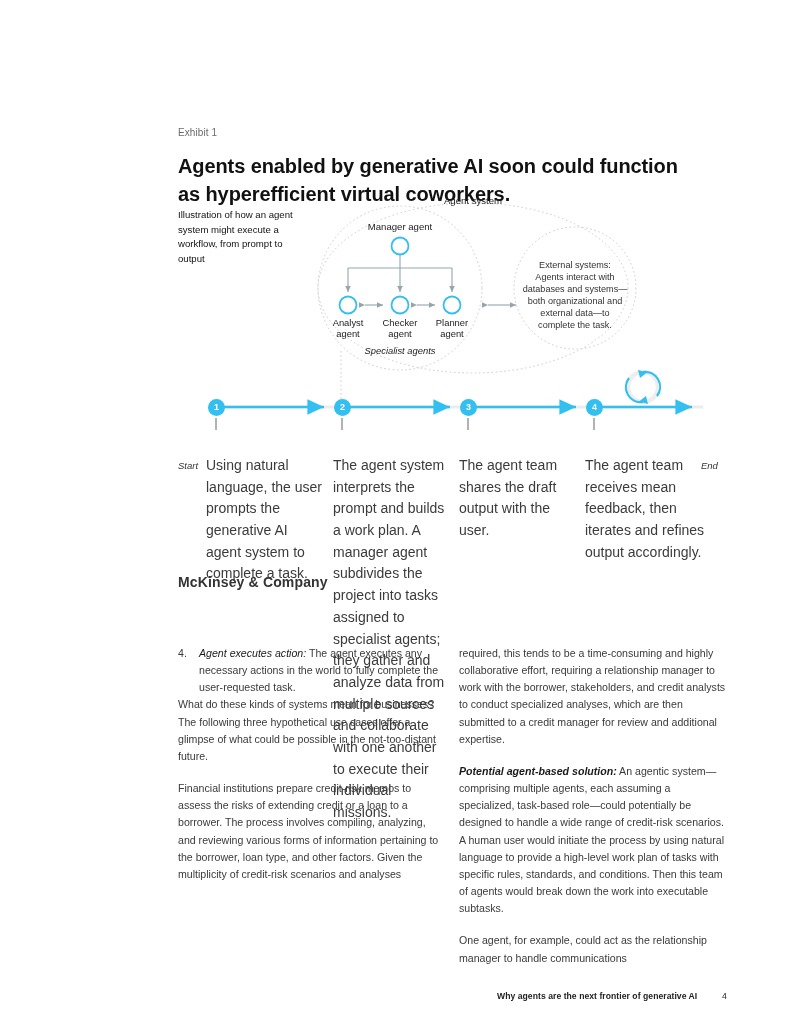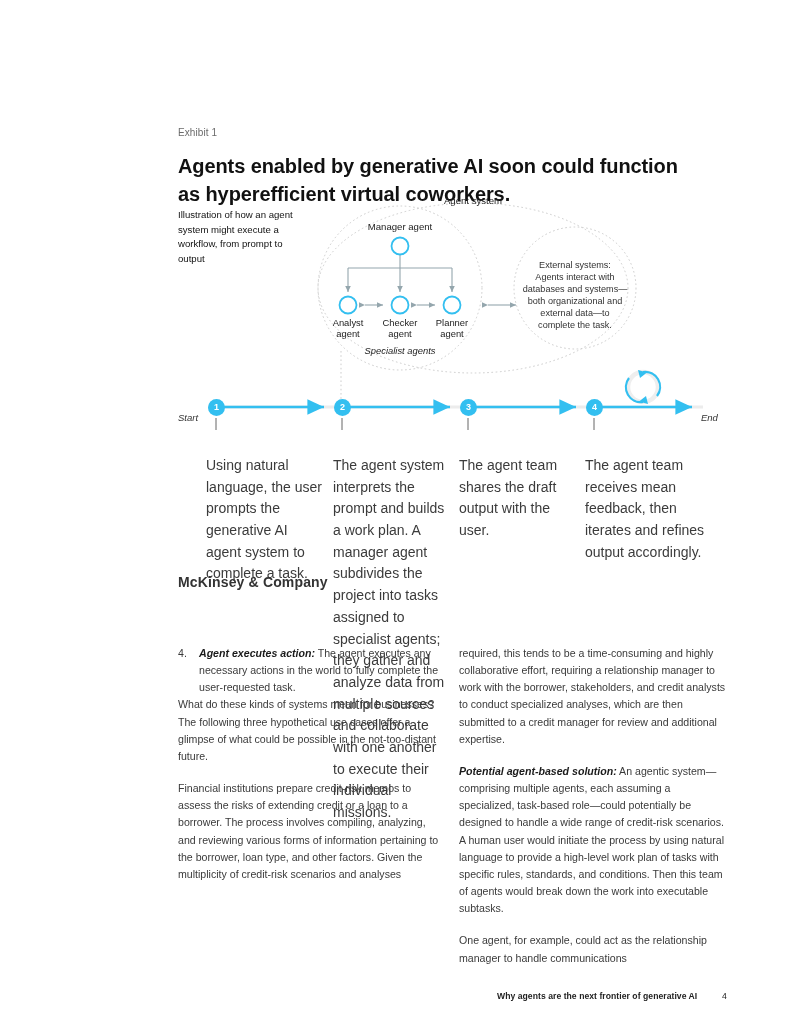--- a/index.html
+++ b/index.html
@@ -30,21 +30,21 @@
 
   
   .diagram{position:absolute;left:178px;top:188px;width:540px;height:250px;}
   .diagram svg{position:absolute;left:0;top:0;overflow:visible;}
 
   .dg-text{font-family:"Liberation Sans","DejaVu Sans",sans-serif;}
 
   
   .timeline{position:absolute;left:178px;top:360px;width:540px;height:70px;}
   .tl-label{
-    position:absolute;font-size:9.5px;font-style:italic;color:#333;
+    position:absolute;font-size:9.5px;font-style:italic;color:#333;margin-top:48px;
   }
   .tl-start{left:0px;top:52px;}
   .tl-end{left:523px;top:52px;}
 
   .step-num{
     position:absolute;width:17px;height:17px;border-radius:50%;
     background:#33bff0;color:#fff;font-size:9px;font-weight:bold;
     display:flex;align-items:center;justify-content:center;
     line-height:1;
   }
@@ -65,21 +65,21 @@
   }
 
   
   .col{position:absolute;width:268px;font-size:10.6px;line-height:1.62;color:#3a3a3a;}
   .col-left{left:178px;top:645px;}
   .col-right{left:459px;top:645px;}
 
   .numlist{display:flex;gap:9px;margin:0 0 0 0;}
   .numlist .n{width:12px;flex:0 0 12px;color:#3a3a3a;}
   .numlist .t{flex:1;}
-  .numlist em{font-style:italic;font-weight:bold;color:#1a1a1a;}
+  .numlist em{font-style:italic;font-weight:normal;color:#1a1a1a;}
 
   h2.sec{
     font-family:"Liberation Serif","DejaVu Serif",serif;
     font-size:17px;font-weight:bold;line-height:1.3;color:#111;
     margin:34px 0 11px 0;letter-spacing:-.2px;
   }
   .p{margin:0 0 15px 0;}
   .p:last-child{margin-bottom:0;}
   h3.usecase{
     font-size:10.7px;font-weight:bold;color:#111;margin:30px 0 1px 0;

